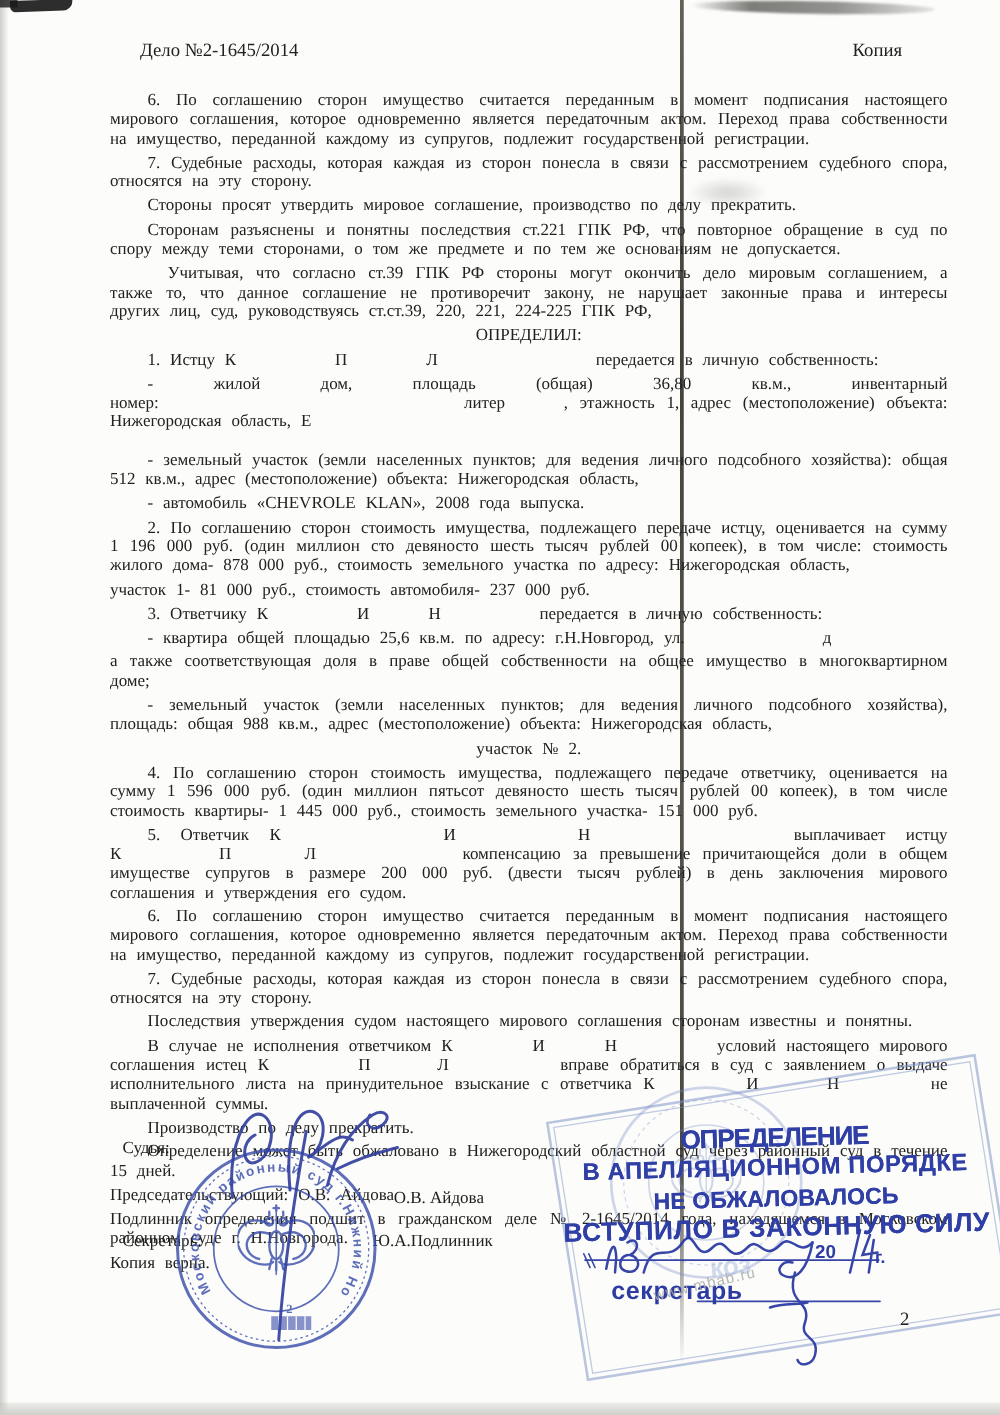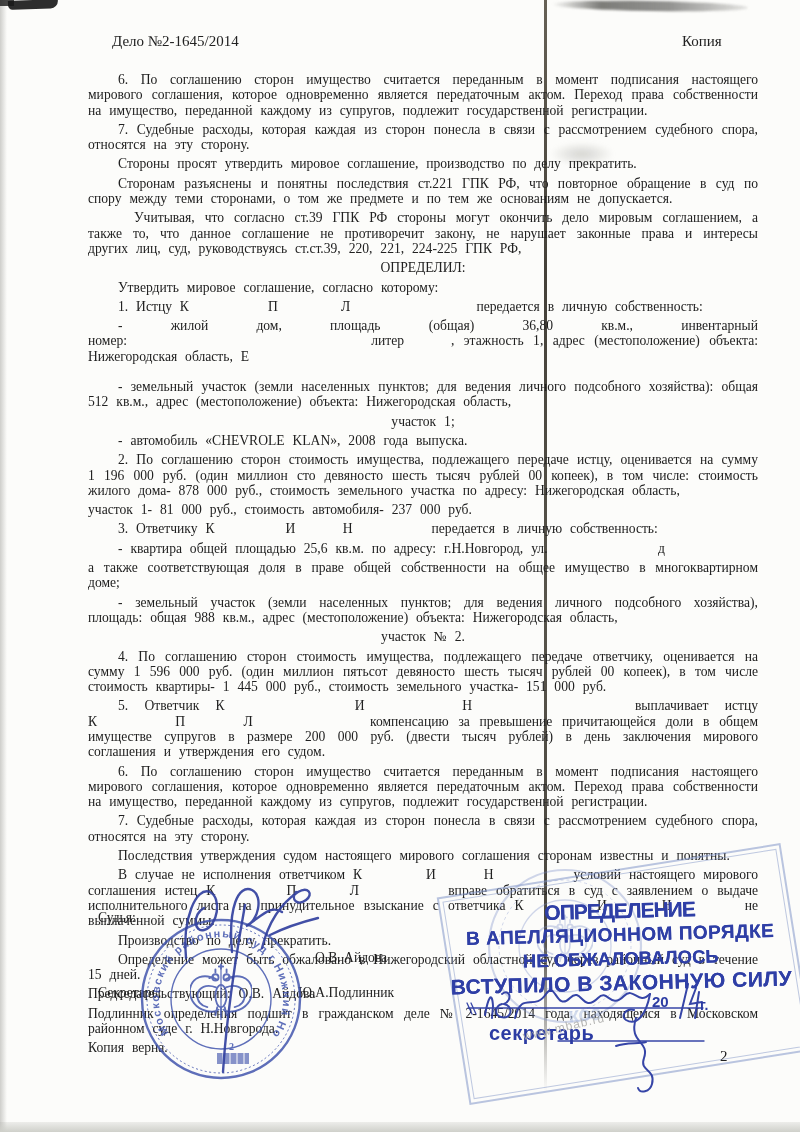--- a/index.html
+++ b/index.html
@@ -77,25 +77,23 @@
   <span class="hdr case">Дело №2-1645/2014</span>
   <span class="hdr copy">Копия</span>
 
   <div class="doc-body">
       <p class="para ind1">6. По соглашению сторон имущество считается переданным в момент подписания настоящего мирового соглашения, которое одновременно является передаточным актом. Переход права собственности на имущество, переданной каждому из супругов, подлежит государственной регистрации.</p>
       <p class="para ind1">7. Судебные расходы, которая каждая из сторон понесла в связи с рассмотрением судебного спора, относятся на эту сторону.</p>
       <p class="para ind1">Стороны просят утвердить мировое соглашение, производство по делу прекратить.</p>
       <p class="para ind1">Сторонам разъяснены и понятны последствия ст.221 ГПК РФ, что повторное обращение в суд по спору между теми сторонами, о том же предмете и по тем же основаниям не допускается.</p>
       <p class="para ind2">Учитывая, что согласно ст.39 ГПК РФ стороны могут окончить дело мировым соглашением, а также то, что данное соглашение не противоречит закону, не нарушает законные права и интересы других лиц, суд, руководствуясь ст.ст.39, 220, 221, 224-225 ГПК РФ,</p>
       <p class="para a-center">ОПРЕДЕЛИЛ:</p>
-      <p class="para ind1">Утвердить мировое соглашение, согласно которому:</p>
       <p class="para ind1">1. Истцу К&nbsp;&nbsp;&nbsp;&nbsp;&nbsp;&nbsp;&nbsp;&nbsp;&nbsp;&nbsp;П&nbsp;&nbsp;&nbsp;&nbsp;&nbsp;&nbsp;&nbsp;&nbsp;Л&nbsp;&nbsp;&nbsp;&nbsp;&nbsp;&nbsp;&nbsp;&nbsp;&nbsp;&nbsp;&nbsp;&nbsp;&nbsp;&nbsp;&nbsp;&nbsp;передается в личную собственность:</p>
       <p class="para ind1">- жилой дом, площадь (общая) 36,80 кв.м., инвентарный номер:&nbsp;&nbsp;&nbsp;&nbsp;&nbsp;&nbsp;&nbsp;&nbsp;&nbsp;&nbsp;&nbsp;&nbsp;&nbsp;&nbsp;&nbsp;&nbsp;&nbsp;&nbsp;&nbsp;&nbsp;&nbsp;&nbsp;&nbsp;&nbsp;&nbsp;&nbsp;литер&nbsp;&nbsp;&nbsp;&nbsp;&nbsp;, этажность 1, адрес (местоположение) объекта: Нижегородская область, Е</p>
       <p class="para ind1 gap-lg">- земельный участок (земли населенных пунктов; для ведения личного подсобного хозяйства): общая 512 кв.м., адрес (местоположение) объекта: Нижегородская область,&nbsp;&nbsp;&nbsp;&nbsp;&nbsp;&nbsp;&nbsp;&nbsp;&nbsp;&nbsp;&nbsp;&nbsp;</p>
-      <p class="para a-center">участок 1;</p>
       <p class="para ind1">- автомобиль «CHEVROLE KLAN», 2008 года выпуска.</p>
       <p class="para ind1">2. По соглашению сторон стоимость имущества, подлежащего передаче истцу, оценивается на сумму 1&nbsp;196&nbsp;000 руб. (один миллион сто девяносто шесть тысяч рублей 00 копеек), в том числе: стоимость жилого дома- 878&nbsp;000 руб., стоимость земельного участка по адресу: Нижегородская область,</p>
       <p class="para a-right">участок 1- 81&nbsp;000 руб., стоимость автомобиля- 237&nbsp;000 руб.</p>
       <p class="para ind1">3. Ответчику К&nbsp;&nbsp;&nbsp;&nbsp;&nbsp;&nbsp;&nbsp;&nbsp;&nbsp;И&nbsp;&nbsp;&nbsp;&nbsp;&nbsp;&nbsp;Н&nbsp;&nbsp;&nbsp;&nbsp;&nbsp;&nbsp;&nbsp;&nbsp;&nbsp;&nbsp;передается в личную собственность:</p>
       <p class="para ind1">- квартира общей площадью 25,6 кв.м. по адресу: г.Н.Новгород, ул.&nbsp;&nbsp;&nbsp;&nbsp;&nbsp;&nbsp;&nbsp;&nbsp;&nbsp;&nbsp;&nbsp;&nbsp;&nbsp;&nbsp;д</p>
       <p class="para">а также соответствующая доля в праве общей собственности на общее имущество в многоквартирном доме;</p>
       <p class="para ind1">- земельный участок (земли населенных пунктов; для ведения личного подсобного хозяйства), площадь: общая 988 кв.м., адрес (местоположение) объекта: Нижегородская область,&nbsp;&nbsp;&nbsp;&nbsp;&nbsp;&nbsp;&nbsp;&nbsp;</p>
       <p class="para a-center">участок № 2.</p>
       <p class="para ind1 gap-sm">4. По соглашению сторон стоимость имущества, подлежащего передаче ответчику, оценивается на сумму 1&nbsp;596&nbsp;000 руб. (один миллион пятьсот девяносто шесть тысяч рублей 00 копеек), в том числе стоимость квартиры- 1&nbsp;445&nbsp;000 руб., стоимость земельного участка- 151&nbsp;000 руб.</p>
       <p class="para ind1">5. Ответчик К&nbsp;&nbsp;&nbsp;&nbsp;&nbsp;&nbsp;&nbsp;&nbsp;И&nbsp;&nbsp;&nbsp;&nbsp;&nbsp;&nbsp;Н&nbsp;&nbsp;&nbsp;&nbsp;&nbsp;&nbsp;&nbsp;&nbsp;&nbsp;&nbsp;выплачивает истцу К&nbsp;&nbsp;&nbsp;&nbsp;&nbsp;&nbsp;&nbsp;&nbsp;П&nbsp;&nbsp;&nbsp;&nbsp;&nbsp;&nbsp;Л&nbsp;&nbsp;&nbsp;&nbsp;&nbsp;&nbsp;&nbsp;&nbsp;&nbsp;&nbsp;&nbsp;&nbsp;компенсацию за превышение причитающейся доли в общем имуществе супругов в размере 200&nbsp;000 руб. (двести тысяч рублей) в день заключения мирового соглашения и утверждения его судом.</p>

